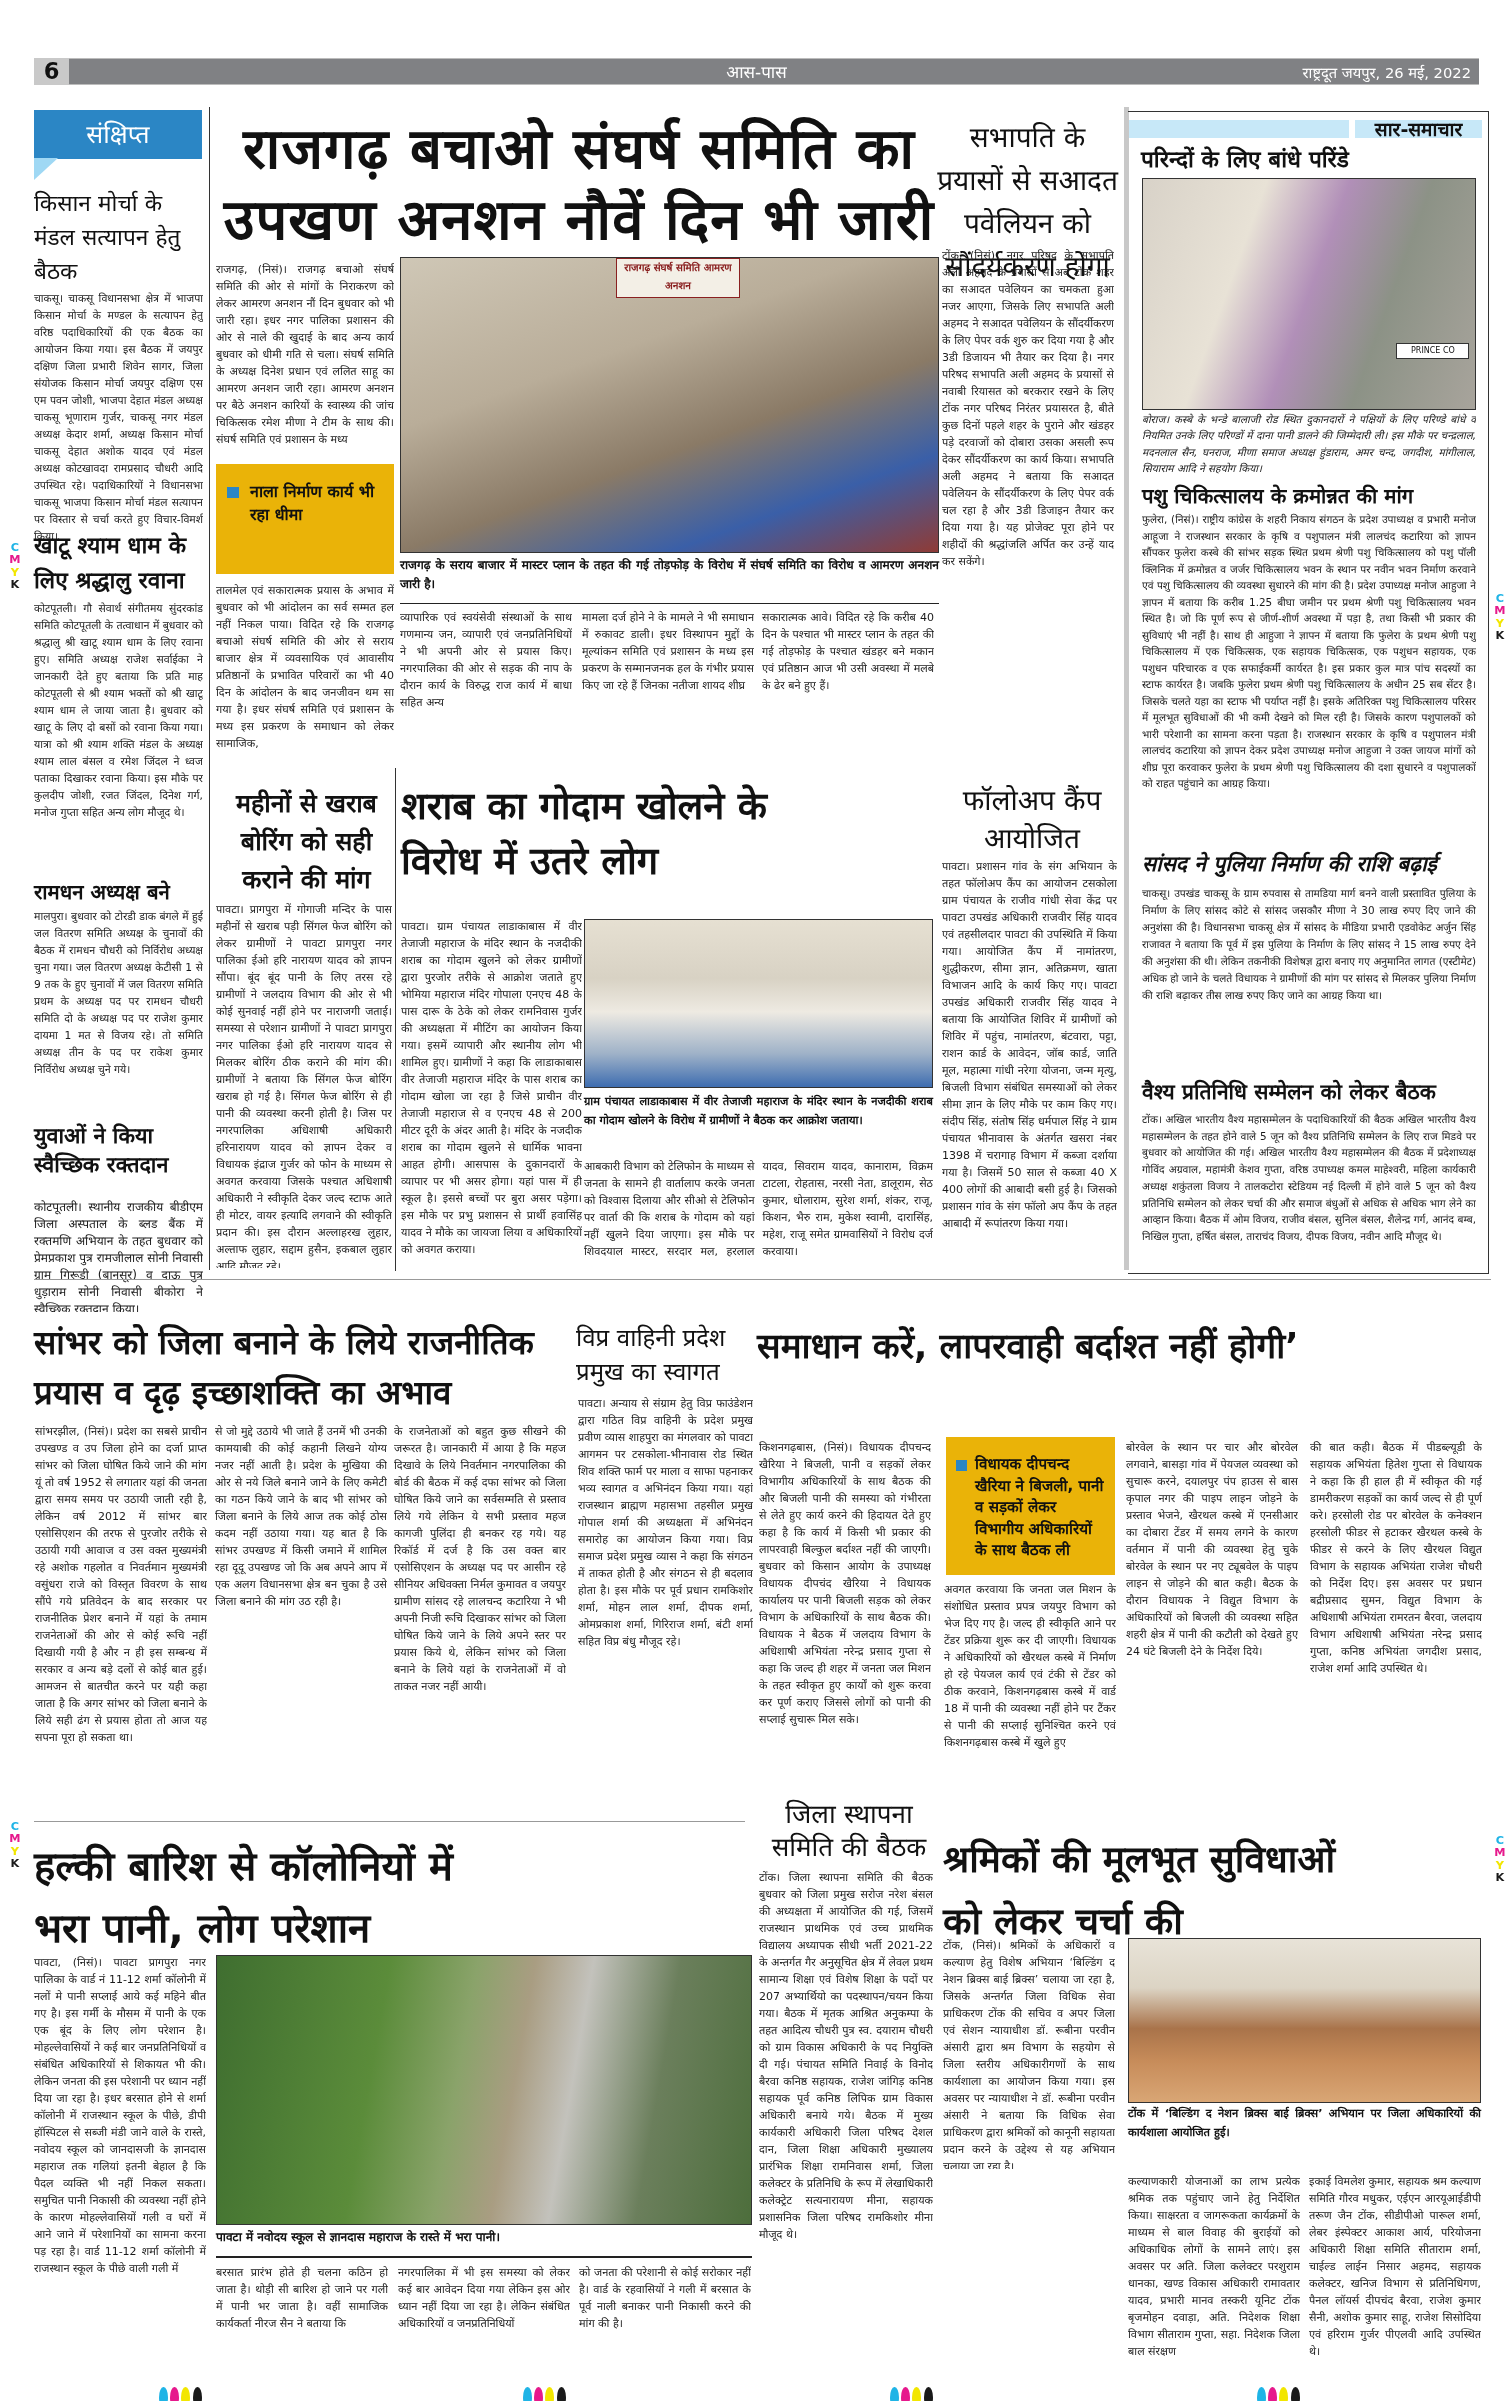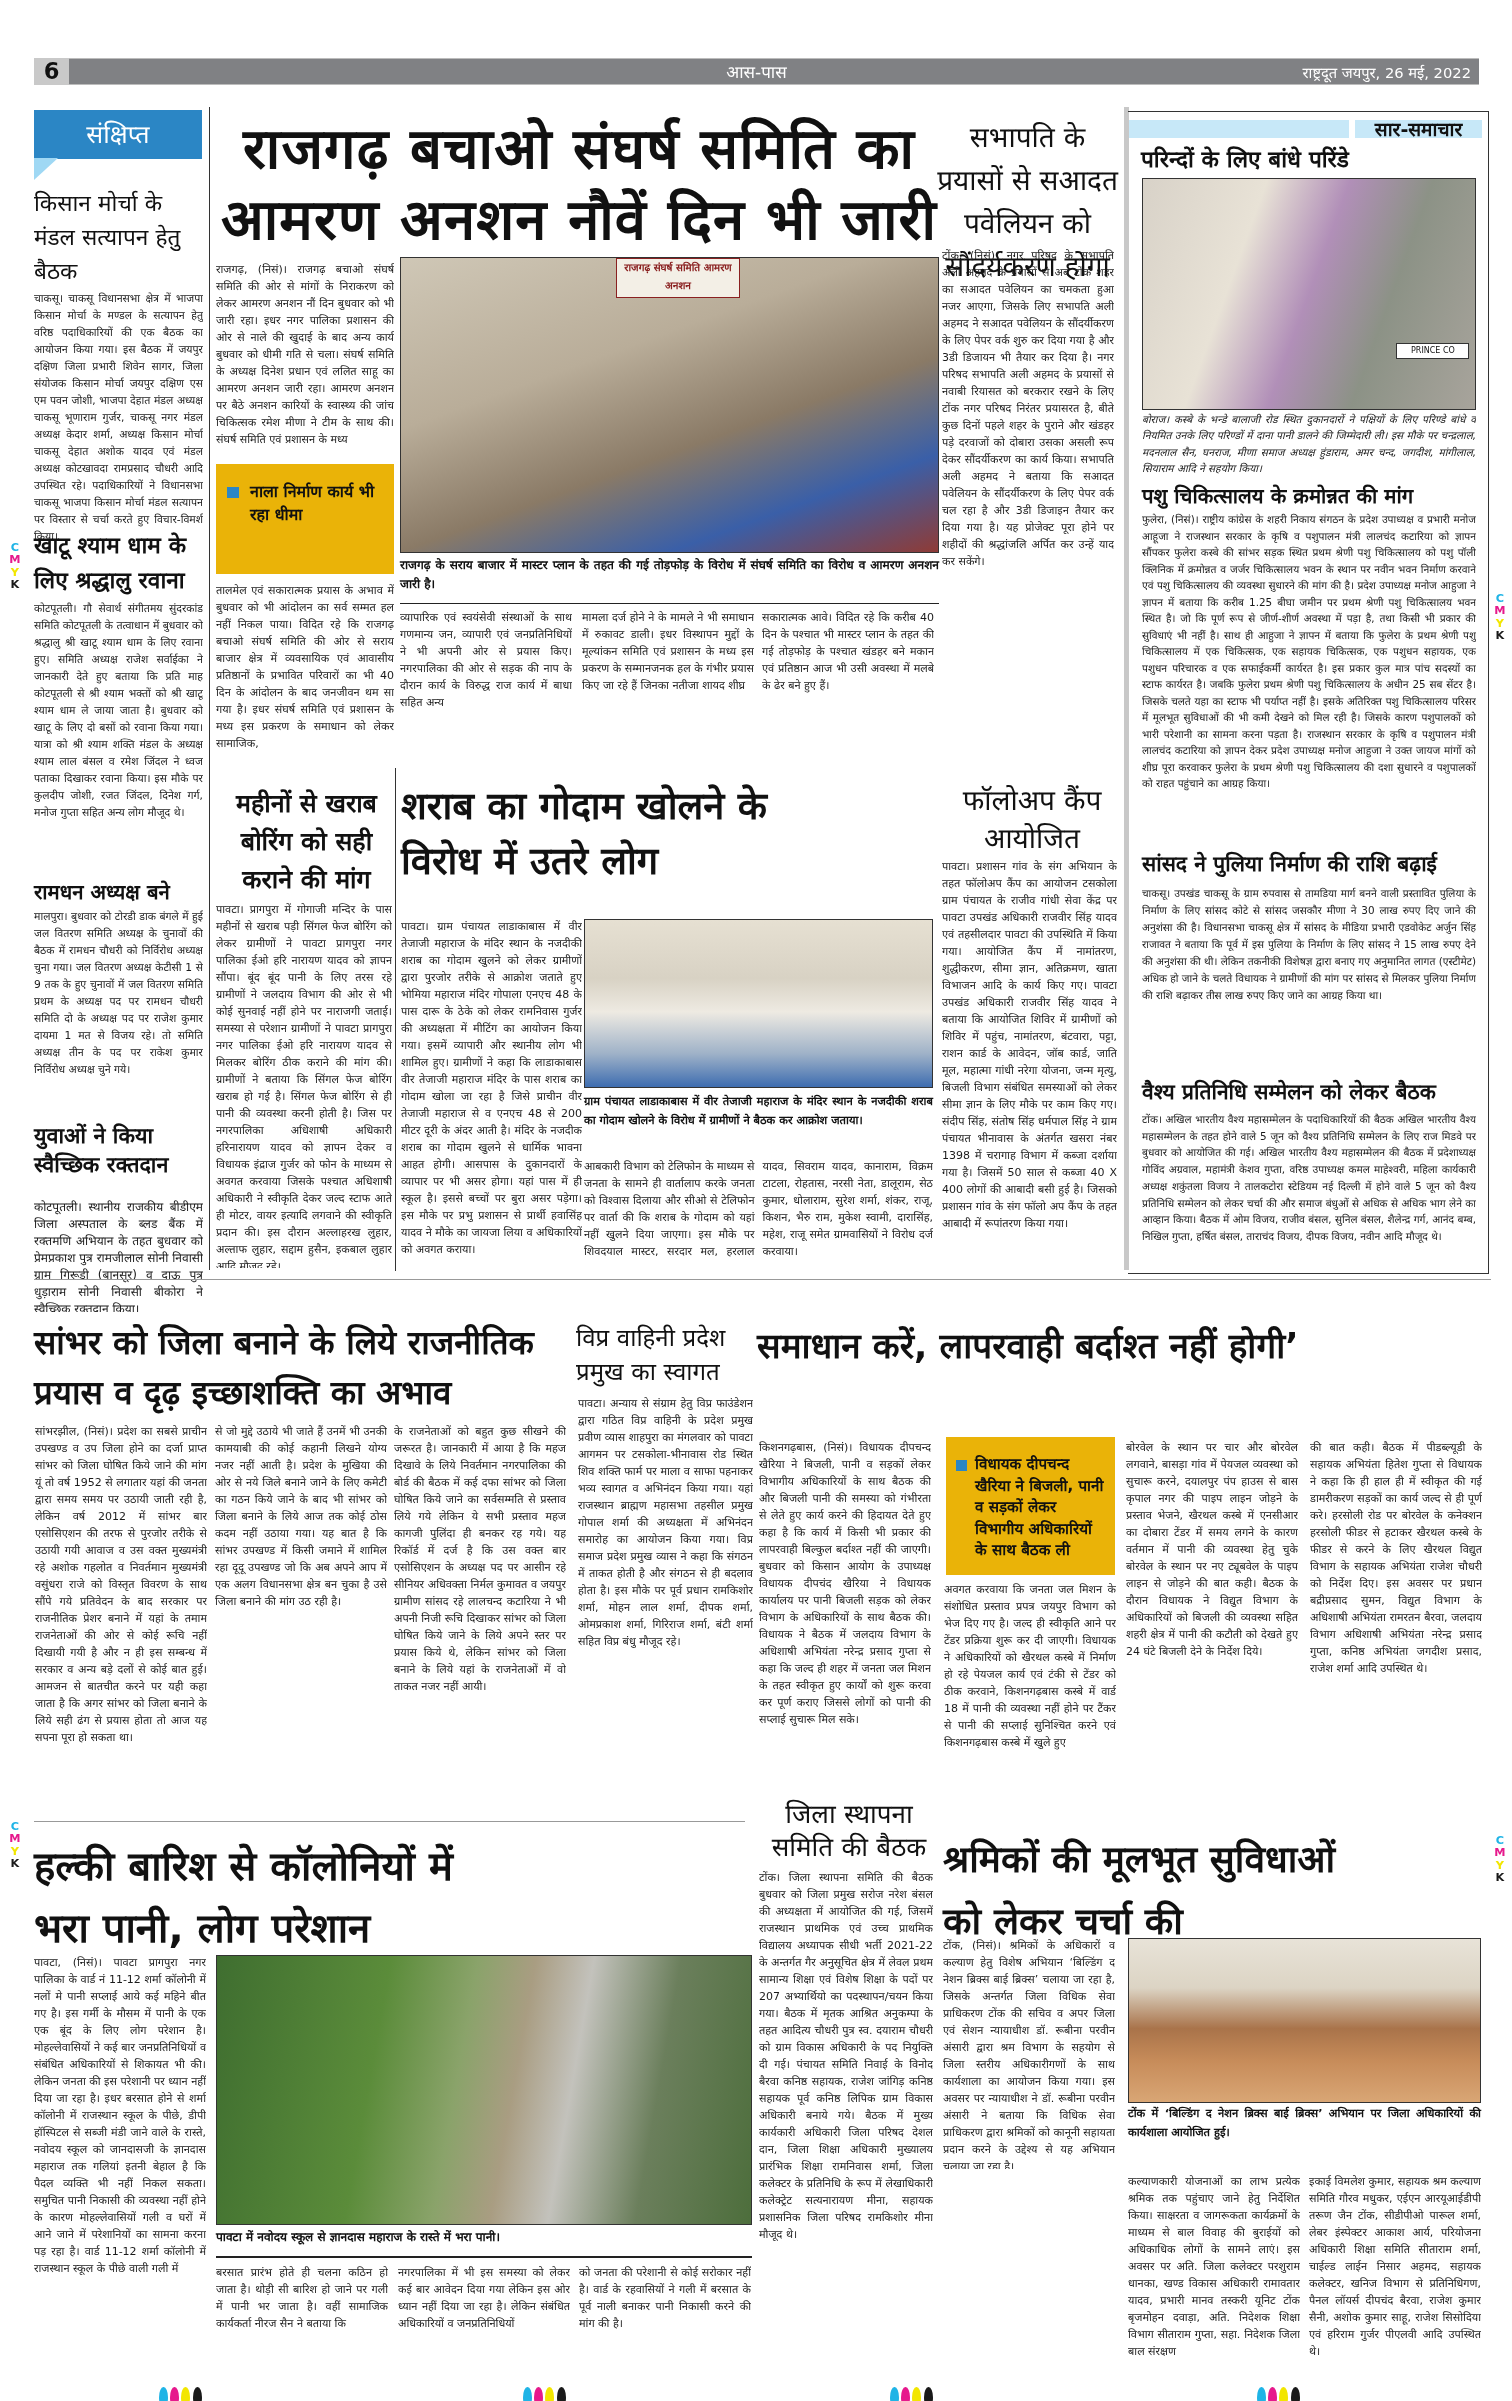--- a/index.html
+++ b/index.html
@@ -51,21 +51,21 @@
 </div>
 <div class="abs" style="left:34px;top:1121px;width:169px;">
   <div class="hl-sm" style="font-size:21.5px;line-height:29px;">युवाओं ने किया स्वैच्छिक रक्तदान</div>
   <div class="body-text" style="font-size:12px;line-height:17px;height:113px;margin-top:20px;">कोटपूतली। स्थानीय राजकीय बीडीएम जिला अस्पताल के ब्लड बैंक में रक्तमणि अभियान के तहत बुधवार को प्रेमप्रकाश पुत्र रामजीलाल सोनी निवासी ग्राम गिरूडी (बानसूर) व दाऊ पुत्र धुड़ाराम सोनी निवासी बीकोरा ने स्वैच्छिक रक्तदान किया।</div>
 </div>
 
 <div class="abs vline" style="left:209px;top:107px;height:1163px;"></div>
 
 <div class="abs" style="left:215px;top:113px;width:728px;">
   <div class="hl-huge">राजगढ़ बचाओ संघर्ष समिति का</div>
-  <div class="hl-huge">आमरण अनशन नौवें दिन भी जारी</div>
+  <div class="hl-huge">उपखण अनशन नौवें दिन भी जारी</div>
 </div>
 
 <div class="abs body-text" style="left:216px;top:261px;width:178px;height:189px;">राजगढ़, (निसं)। राजगढ़ बचाओ संघर्ष समिति की ओर से मांगों के निराकरण को लेकर आमरण अनशन नौं दिन बुधवार को भी जारी रहा। इधर नगर पालिका प्रशासन की ओर से नाले की खुदाई के बाद अन्य कार्य बुधवार को धीमी गति से चला। संघर्ष समिति के अध्यक्ष दिनेश प्रधान एवं ललित साहू का आमरण अनशन जारी रहा। आमरण अनशन पर बैठे अनशन कारियों के स्वास्थ्य की जांच चिकित्सक रमेश मीणा ने टीम के साथ की। संघर्ष समिति एवं प्रशासन के मध्य</div>
 <div class="abs callout" style="left:216px;top:464px;width:178px;height:110px;">
   <span class="sq"></span>
   <span>नाला निर्माण कार्य भी रहा धीमा</span>
 </div>
 <div class="abs body-text" style="left:216px;top:582px;width:178px;height:169px;">तालमेल एवं सकारात्मक प्रयास के अभाव में बुधवार को भी आंदोलन का सर्व सम्मत हल नहीं निकल पाया। विदित रहे कि राजगढ़ बचाओ संघर्ष समिति की ओर से सराय बाजार क्षेत्र में व्यवसायिक एवं आवासीय प्रतिष्ठानों के प्रभावित परिवारों का भी 40 दिन के आंदोलन के बाद जनजीवन थम सा गया है। इधर संघर्ष समिति एवं प्रशासन के मध्य इस प्रकरण के समाधान को लेकर सामाजिक,</div>
 
 <div class="abs photo" style="left:400px;top:257px;width:539px;height:296px;background:linear-gradient(160deg,#cfc7b6 0%,#b9ad99 35%,#8a7a66 60%,#3a5fa8 80%,#8f3b36 100%);">
@@ -89,21 +89,21 @@
 
 <div class="abs hl-sm" style="left:1141px;top:143px;width:339px;font-size:22.6px;">परिन्दों के लिए बांधे परिंडे</div>
 <div class="abs photo" style="left:1142px;top:178px;width:334px;height:232px;background:linear-gradient(110deg,#d8d2c8 0%,#e8e2d6 30%,#b18fb8 50%,#8c9286 70%,#a8a49c 100%);">
   <div class="abs" style="right:5.6px;top:164px;width:73px;height:16px;background:#fff;border:0.6px solid #333;font-size:8px;text-align:center;line-height:14.7px;">PRINCE CO</div>
 </div>
 <div class="abs body-text" style="left:1142px;top:411px;width:334px;height:68px;font-size:10.4px;line-height:16.4px;font-style:italic;">बोराज। कस्बे के भन्डे बालाजी रोड स्थित दुकानदारों ने पक्षियों के लिए परिण्डे बांधे व नियमित उनके लिए परिण्डों में दाना पानी डालने की जिम्मेदारी ली। इस मौके पर चन्द्रलाल, मदनलाल सैन, घनराज, मीणा समाज अध्यक्ष हुंडाराम, अमर चन्द, जगदीश, मांगीलाल, सियाराम आदि ने सहयोग किया।</div>
 
 <div class="abs hl-sm" style="left:1142px;top:480px;width:339px;font-size:20.3px;">पशु चिकित्सालय के क्रमोन्नत की मांग</div>
 <div class="abs body-text" style="left:1142px;top:511px;width:334px;height:330px;font-size:10.4px;line-height:16.5px;">फुलेरा, (निसं)। राष्ट्रीय कांग्रेस के शहरी निकाय संगठन के प्रदेश उपाध्यक्ष व प्रभारी मनोज आहूजा ने राजस्थान सरकार के कृषि व पशुपालन मंत्री लालचंद कटारिया को ज्ञापन सौंपकर फुलेरा कस्बे की सांभर सड़क स्थित प्रथम श्रेणी पशु चिकित्सालय को पशु पॉली क्लिनिक में क्रमोन्नत व जर्जर चिकित्सालय भवन के स्थान पर नवीन भवन निर्माण करवाने एवं पशु चिकित्सालय की व्यवस्था सुधारने की मांग की है। प्रदेश उपाध्यक्ष मनोज आहुजा ने ज्ञापन में बताया कि करीब 1.25 बीघा जमीन पर प्रथम श्रेणी पशु चिकित्सालय भवन स्थित है। जो कि पूर्ण रूप से जीर्ण-शीर्ण अवस्था में पड़ा है, तथा किसी भी प्रकार की सुविधाएं भी नहीं है। साथ ही आहुजा ने ज्ञापन में बताया कि फुलेरा के प्रथम श्रेणी पशु चिकित्सालय में एक चिकित्सक, एक सहायक चिकित्सक, एक पशुधन सहायक, एक पशुधन परिचारक व एक सफाईकर्मी कार्यरत है। इस प्रकार कुल मात्र पांच सदस्यों का स्टाफ कार्यरत है। जबकि फुलेरा प्रथम श्रेणी पशु चिकित्सालय के अधीन 25 सब सेंटर है। जिसके चलते यहा का स्टाफ भी पर्याप्त नहीं है। इसके अतिरिक्त पशु चिकित्सालय परिसर में मूलभूत सुविधाओं की भी कमी देखने को मिल रही है। जिसके कारण पशुपालकों को भारी परेशानी का सामना करना पड़ता है। राजस्थान सरकार के कृषि व पशुपालन मंत्री लालचंद कटारिया को ज्ञापन देकर प्रदेश उपाध्यक्ष मनोज आहुजा ने उक्त जायज मांगों को शीघ्र पूरा करवाकर फुलेरा के प्रथम श्रेणी पशु चिकित्सालय की दशा सुधारने व पशुपालकों को राहत पहुंचाने का आग्रह किया।</div>
 
-<div class="abs hl-sm" style="left:1142px;top:848px;width:339px;font-size:21px;">सांसद ने पुलिया निर्माण की राशि बढ़ाई</div>
+<div class="abs hl-sm" style="left:1142px;top:848px;width:339px;font-size:21px;font-style:italic;">सांसद ने पुलिया निर्माण की राशि बढ़ाई</div>
 <div class="abs body-text" style="left:1142px;top:885px;width:334px;height:184px;font-size:10.4px;line-height:17px;">चाकसू। उपखंड चाकसू के ग्राम रुपवास से तामडिया मार्ग बनने वाली प्रस्तावित पुलिया के निर्माण के लिए सांसद कोटे से सांसद जसकौर मीणा ने 30 लाख रुपए दिए जाने की अनुशंसा की है। विधानसभा चाकसू क्षेत्र में सांसद के मीडिया प्रभारी एडवोकेट अर्जुन सिंह राजावत ने बताया कि पूर्व में इस पुलिया के निर्माण के लिए सांसद ने 15 लाख रुपए देने की अनुशंसा की थी। लेकिन तकनीकी विशेषज्ञ द्वारा बनाए गए अनुमानित लागत (एस्टीमेट) अधिक हो जाने के चलते विधायक ने ग्रामीणों की मांग पर सांसद से मिलकर पुलिया निर्माण की राशि बढ़ाकर तीस लाख रुपए किए जाने का आग्रह किया था।</div>
 
 <div class="abs hl-sm" style="left:1142px;top:1076px;width:339px;font-size:21px;">वैश्य प्रतिनिधि सम्मेलन को लेकर बैठक</div>
 <div class="abs body-text" style="left:1142px;top:1111px;width:334px;height:158px;font-size:10.4px;line-height:16.7px;">टोंक। अखिल भारतीय वैश्य महासम्मेलन के पदाधिकारियों की बैठक अखिल भारतीय वैश्य महासम्मेलन के तहत होने वाले 5 जून को वैश्य प्रतिनिधि सम्मेलन के लिए राज मिडवे पर बुधवार को आयोजित की गई। अखिल भारतीय वैश्य महासम्मेलन की बैठक में प्रदेशाध्यक्ष गोविंद अग्रवाल, महामंत्री केशव गुप्ता, वरिष्ठ उपाध्यक्ष कमल माहेश्वरी, महिला कार्यकारी अध्यक्ष शकुंतला विजय ने तालकटोरा स्टेडियम नई दिल्ली में होने वाले 5 जून को वैश्य प्रतिनिधि सम्मेलन को लेकर चर्चा की और समाज बंधुओं से अधिक से अधिक भाग लेने का आव्हान किया। बैठक में ओम विजय, राजीव बंसल, सुनिल बंसल, शैलेन्द्र गर्ग, आनंद बम्ब, निखिल गुप्ता, हर्षित बंसल, ताराचंद विजय, दीपक विजय, नवीन आदि मौजूद थे।</div>
 
 <div class="abs hl-light" style="left:216px;top:785px;width:181px;font-size:25px;line-height:38px;font-weight:bold;">महीनों से खराब बोरिंग को सही कराने की मांग</div>
 <div class="abs body-text" style="left:216px;top:901px;width:176px;height:367px;">पावटा। प्रागपुरा में गोगाजी मन्दिर के पास महीनों से खराब पड़ी सिंगल फेज बोरिंग को लेकर ग्रामीणों ने पावटा प्रागपुरा नगर पालिका ईओ हरि नारायण यादव को ज्ञापन सौंपा। बूंद बूंद पानी के लिए तरस रहे ग्रामीणों ने जलदाय विभाग की ओर से भी कोई सुनवाई नहीं होने पर नाराजगी जताई। समस्या से परेशान ग्रामीणों ने पावटा प्रागपुरा नगर पालिका ईओ हरि नारायण यादव से मिलकर बोरिंग ठीक कराने की मांग की। ग्रामीणों ने बताया कि सिंगल फेज बोरिंग खराब हो गई है। सिंगल फेज बोरिंग से ही पानी की व्यवस्था करनी होती है। जिस पर नगरपालिका अधिशाषी अधिकारी हरिनारायण यादव को ज्ञापन देकर व विधायक इंद्राज गुर्जर को फोन के माध्यम से अवगत करवाया जिसके पश्चात अधिशाषी अधिकारी ने स्वीकृति देकर जल्द स्टाफ आते ही मोटर, वायर इत्यादि लगवाने की स्वीकृति प्रदान की। इस दौरान अल्लाहरख लुहार, अल्ताफ लुहार, सद्दाम हुसैन, इकबाल लुहार आदि मौजूद रहे।</div>
 
 <div class="abs vline" style="left:395px;top:768px;height:503px;width:0.6px;"></div>
 

